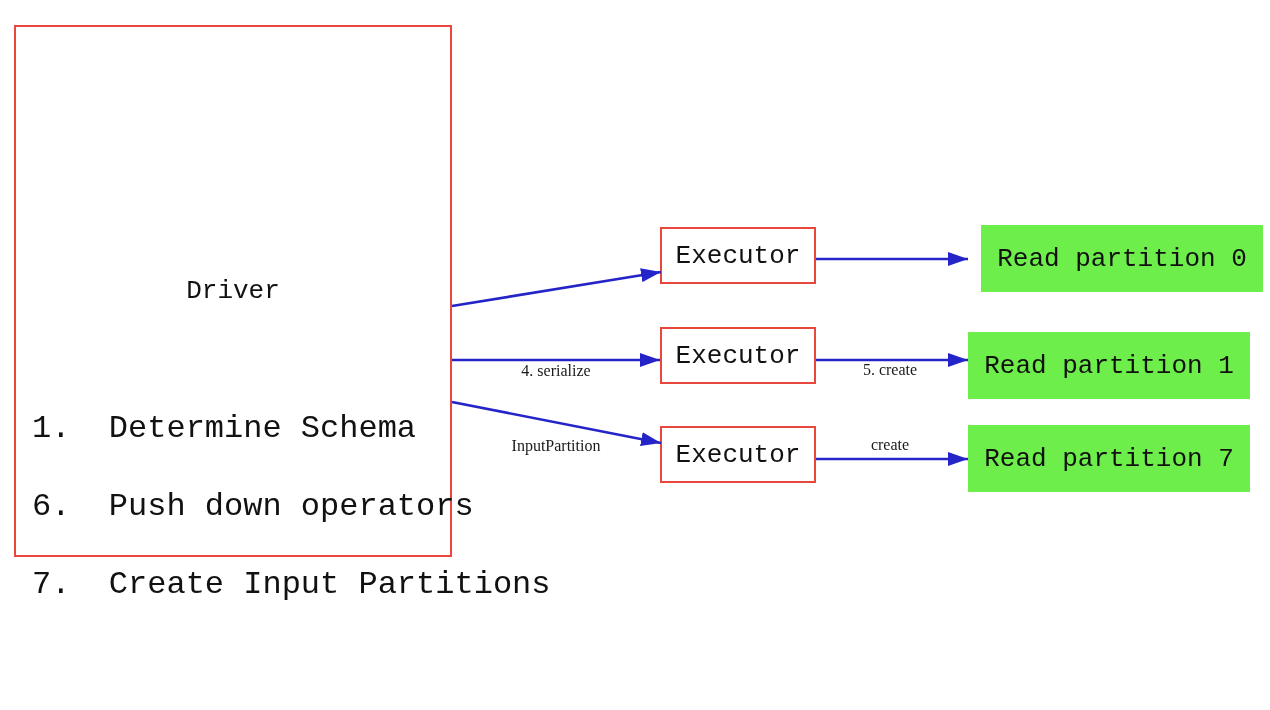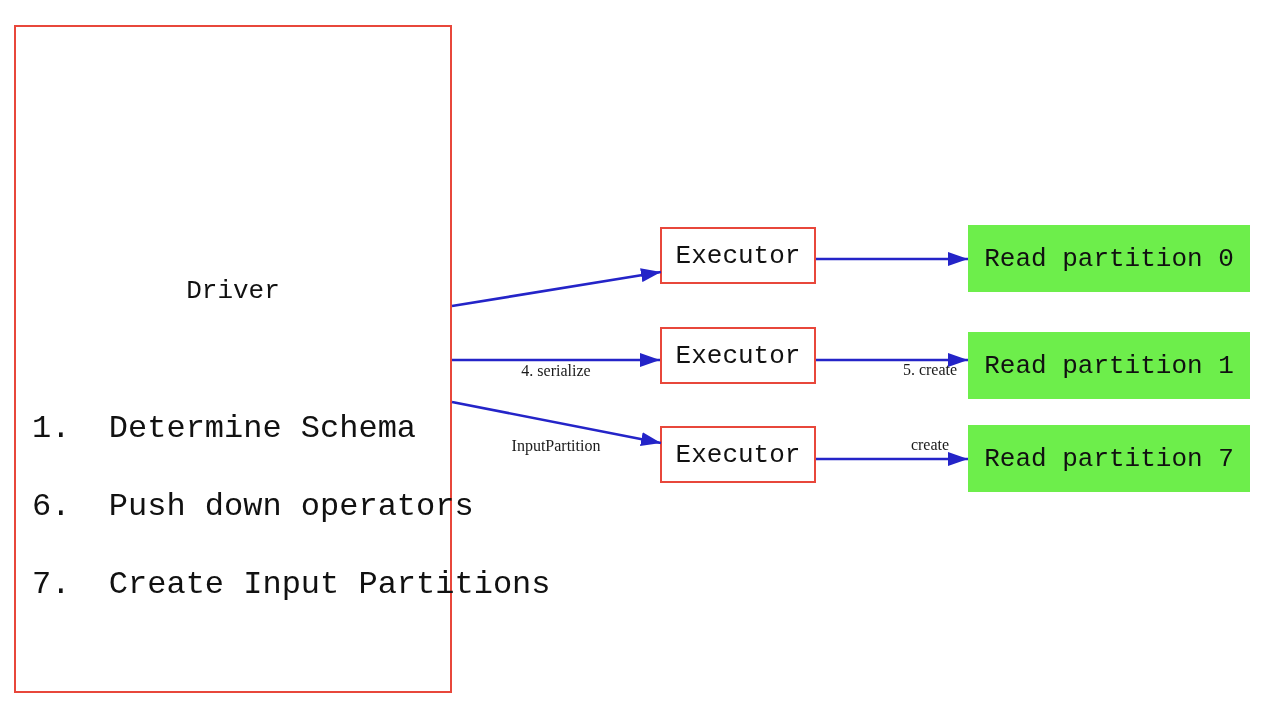--- a/index.html
+++ b/index.html
@@ -18,21 +18,21 @@
   .box {
     position: absolute;
     box-sizing: border-box;
     border: 2px solid #e8473b;
     background: #ffffff;
   }
   .driver-box {
     left: 14px;
     top: 25px;
     width: 438px;
-    height: 668px;
+    height: 532px;
   }
   .driver-title {
     position: absolute;
     left: 0;
     right: 0;
     top: 251px;
     text-align: center;
     font-size: 26px;
     line-height: 26px;
     color: #111111;
@@ -69,39 +69,39 @@
     height: 67px;
     background: #6dee4b;
     border: none;
     display: flex;
     align-items: center;
     justify-content: center;
     font-size: 26px;
     color: #111111;
     white-space: pre;
   }
-  .part-0 { top: 225px; }
+  .part-0 { top: 225px; margin-left: 13px; }
   .part-1 { top: 332px; }
   .part-2 { top: 425px; }
   .edge-label {
     position: absolute;
     font-family: "Liberation Serif", "DejaVu Serif", serif;
     font-size: 16px;
     line-height: 25px;
     color: #1a1a1a;
     text-align: center;
     white-space: pre;
   }
   .label-serialize {
     left: 446px;
     top: 308px;
     width: 220px;
   }
   .label-reader {
-    left: 840px;
+    left: 800px;
     top: 307px;
     width: 180px;
   }
   .arrows-layer {
     position: absolute;
     left: 0;
     top: 0;
     width: 1270px;
     height: 710px;
     pointer-events: none;

